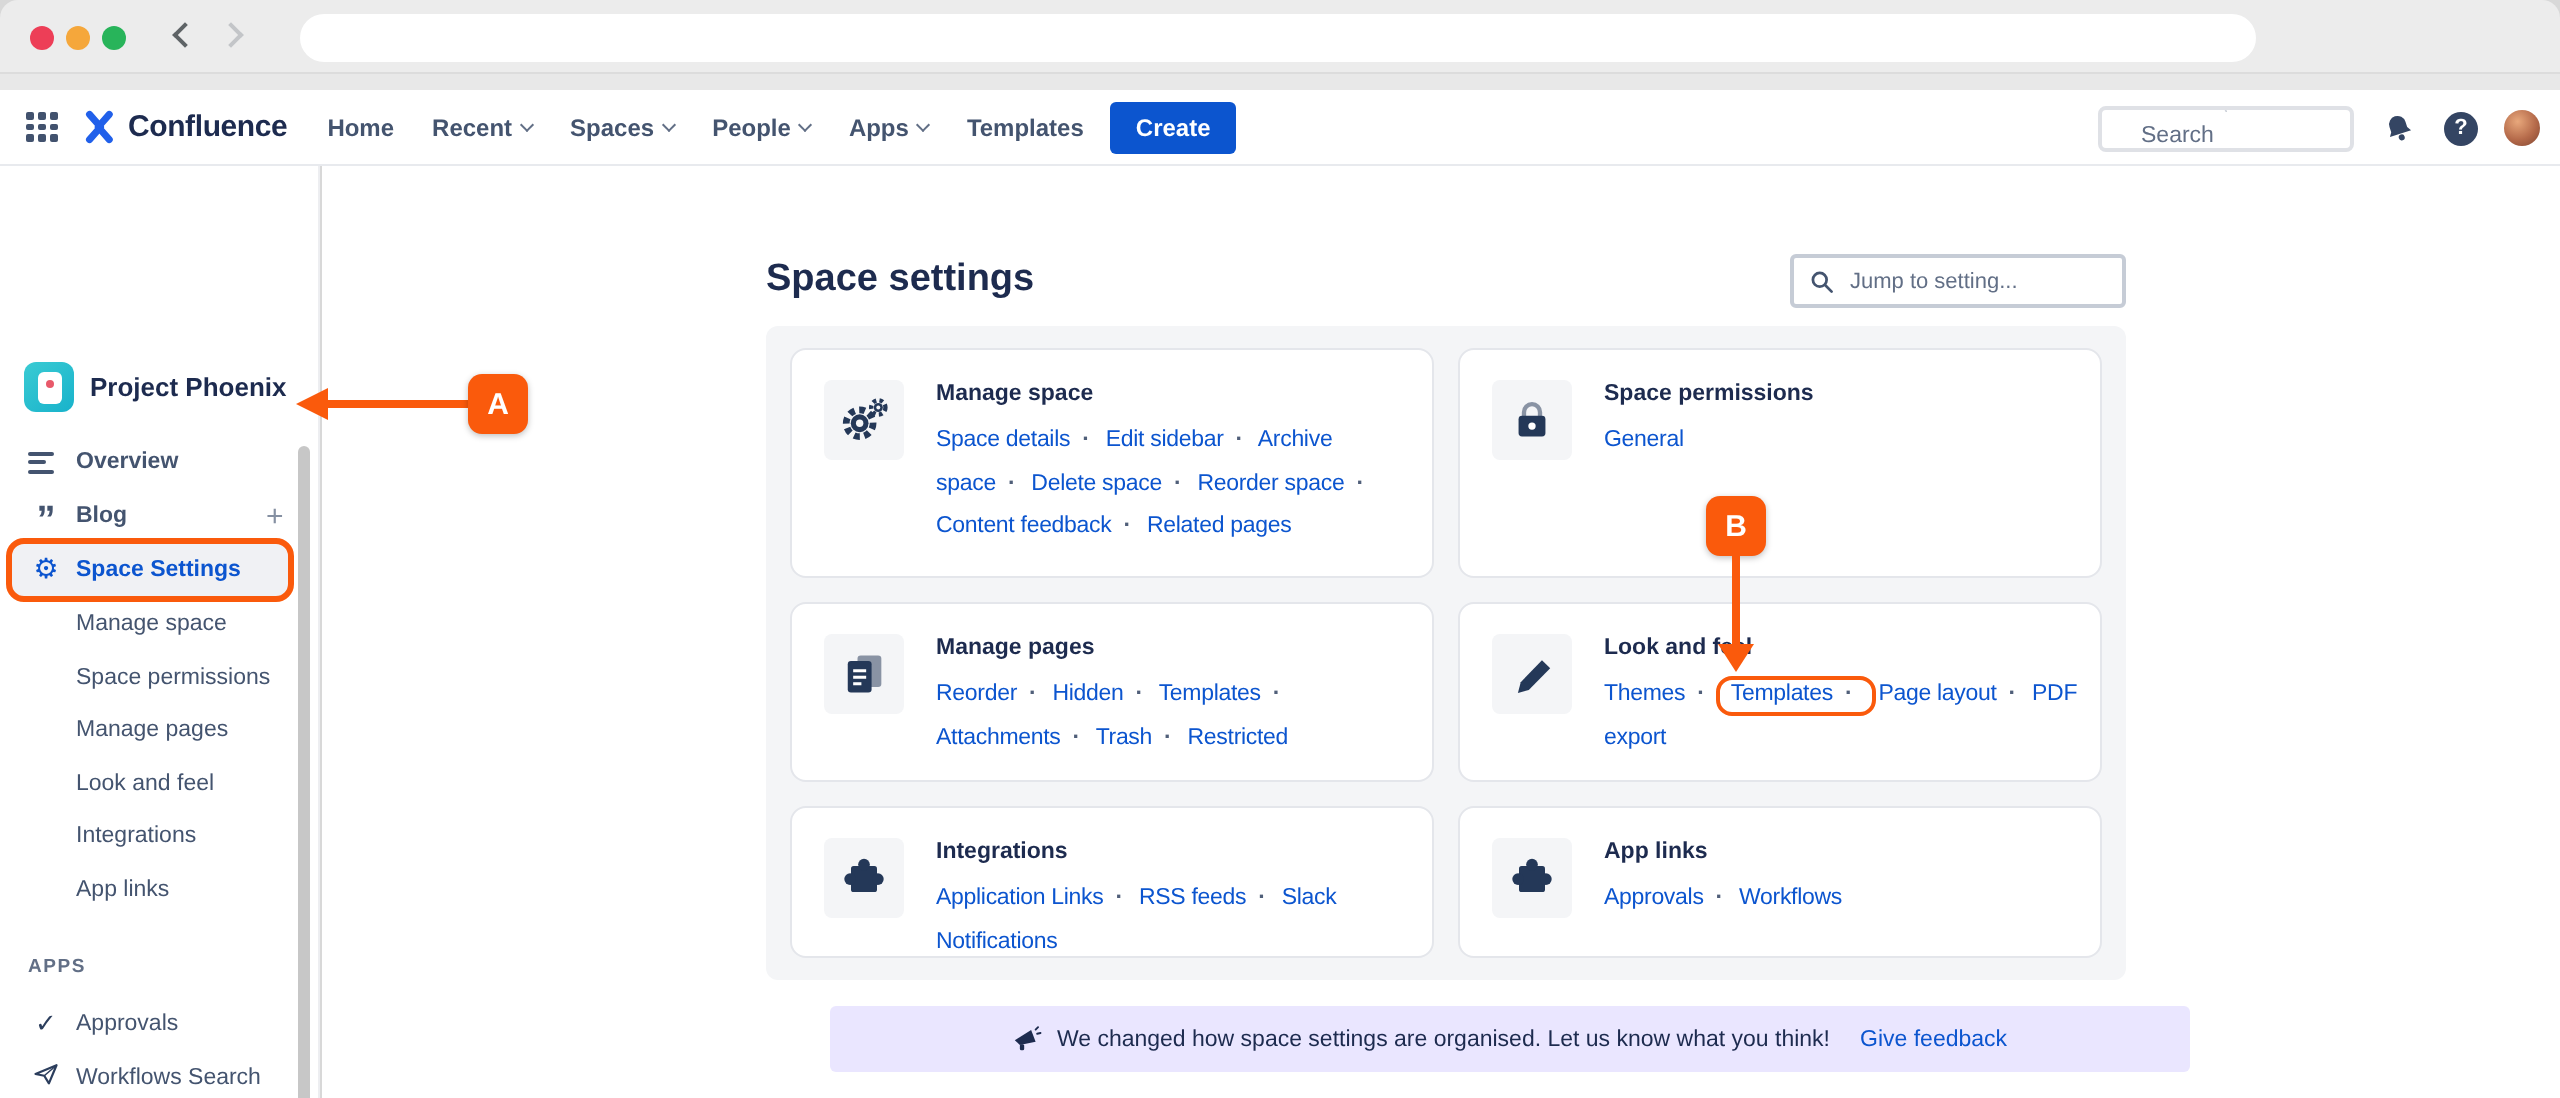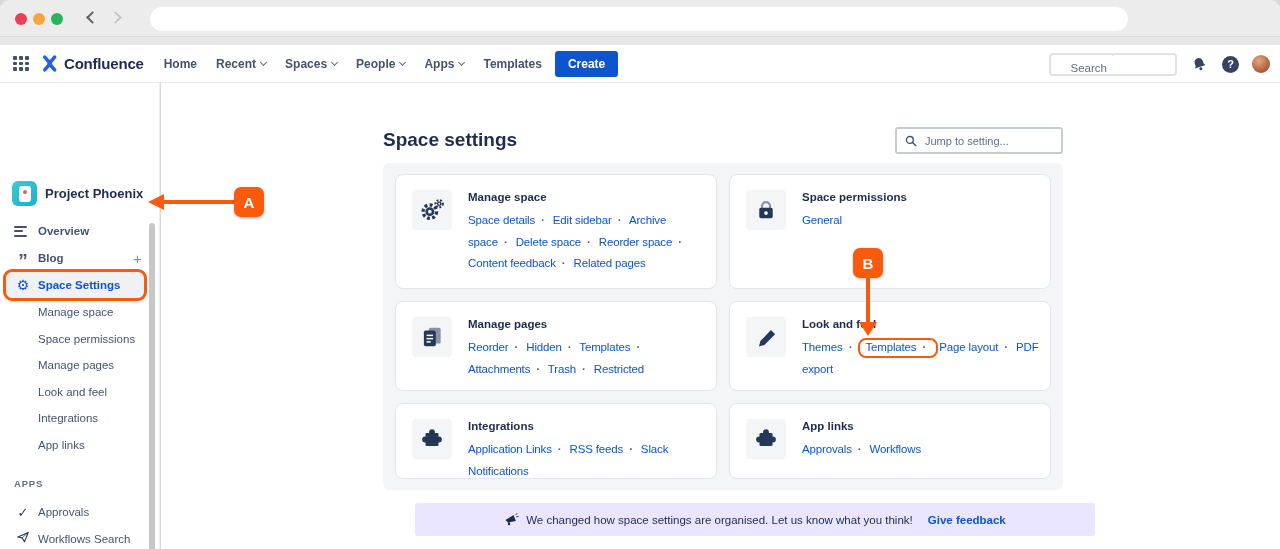--- a/index.html
+++ b/index.html
@@ -96,21 +96,21 @@
   .card-title { font-size:11.5px; font-weight:700; color:#1D2B4F; padding-top:3px; }
   .card-links { margin-top:7px; font-size:11.5px; letter-spacing:-0.15px; line-height:21.5px; width:238px; }
   .card-links a { color:#0C55CF; text-decoration:none; cursor:pointer; }
   .card-links a:not(:last-child)::after { content:"·"; color:#505F79; margin:0 5px 0 6px; font-weight:700; }
   .hl { border:2.5px solid var(--accent); border-radius:8px; padding:0 5px 1px 5px; margin:0 -2px;
     display:inline-block; line-height:15px; }
 
   .banner { position:absolute; left:222px; top:420px; width:680px; height:33px; background:#EAE6FF;
     border-radius:3px; display:flex; align-items:center; justify-content:center; gap:7px;margin-left:32px; }
   .banner-text { font-size:11.5px; color:#1D2B4F; }
-  .banner-link { font-size:11.5px; color:#0C55CF; text-decoration:none; margin-left:8px; cursor:pointer;font-weight:bold; }
+  .banner-link { font-size:11.5px; color:#0C55CF; text-decoration:none; margin-left:8px; cursor:pointer; }
 
   
   :root { --accent:#FA5A0C; }
   .ann { position:absolute; z-index:50; }
   .badge { width:30px; height:30px; background:var(--accent); border-radius:7px; color:#fff;
     font-size:15px; font-weight:700; display:flex; align-items:center; justify-content:center;
     box-shadow:0 1px 3px rgba(0,0,0,0.25); }
   .a-badge { left:234px; top:187px; }
   .a-line { left:164px; top:200px; width:72px; height:4px; background:var(--accent); }
   .a-head { left:148px; top:194px; width:0; height:0; border-top:8px solid transparent;

